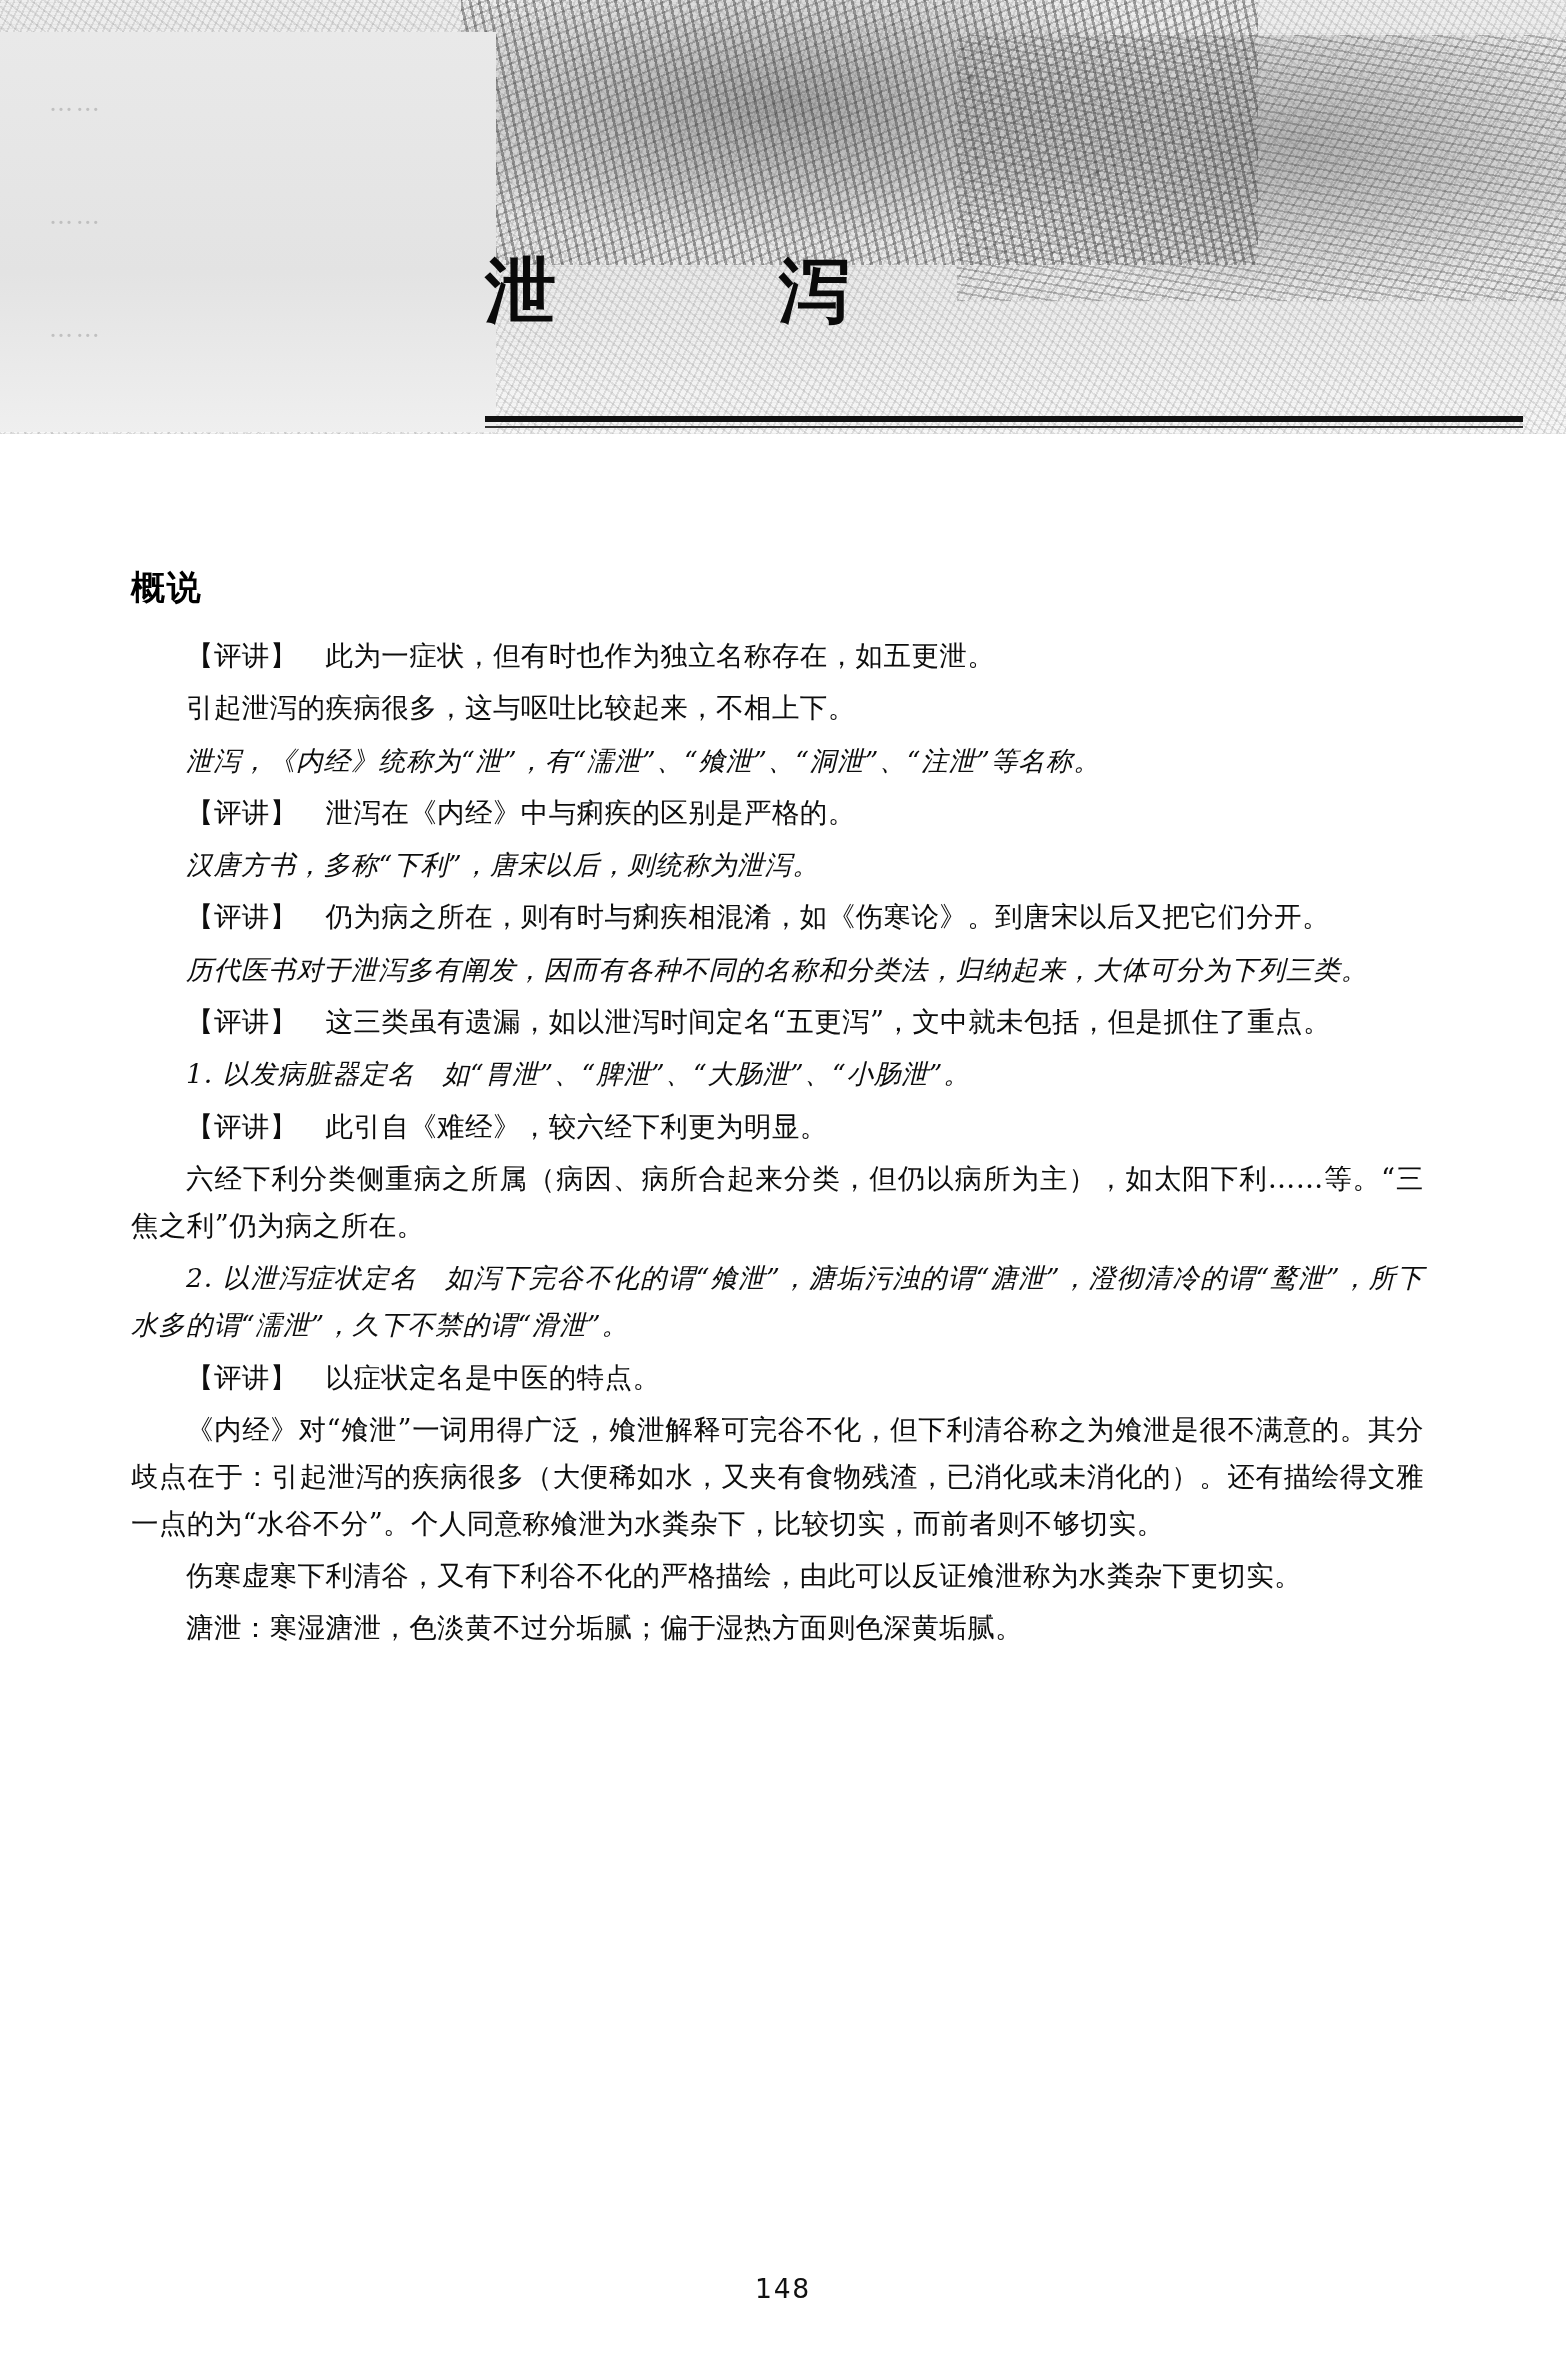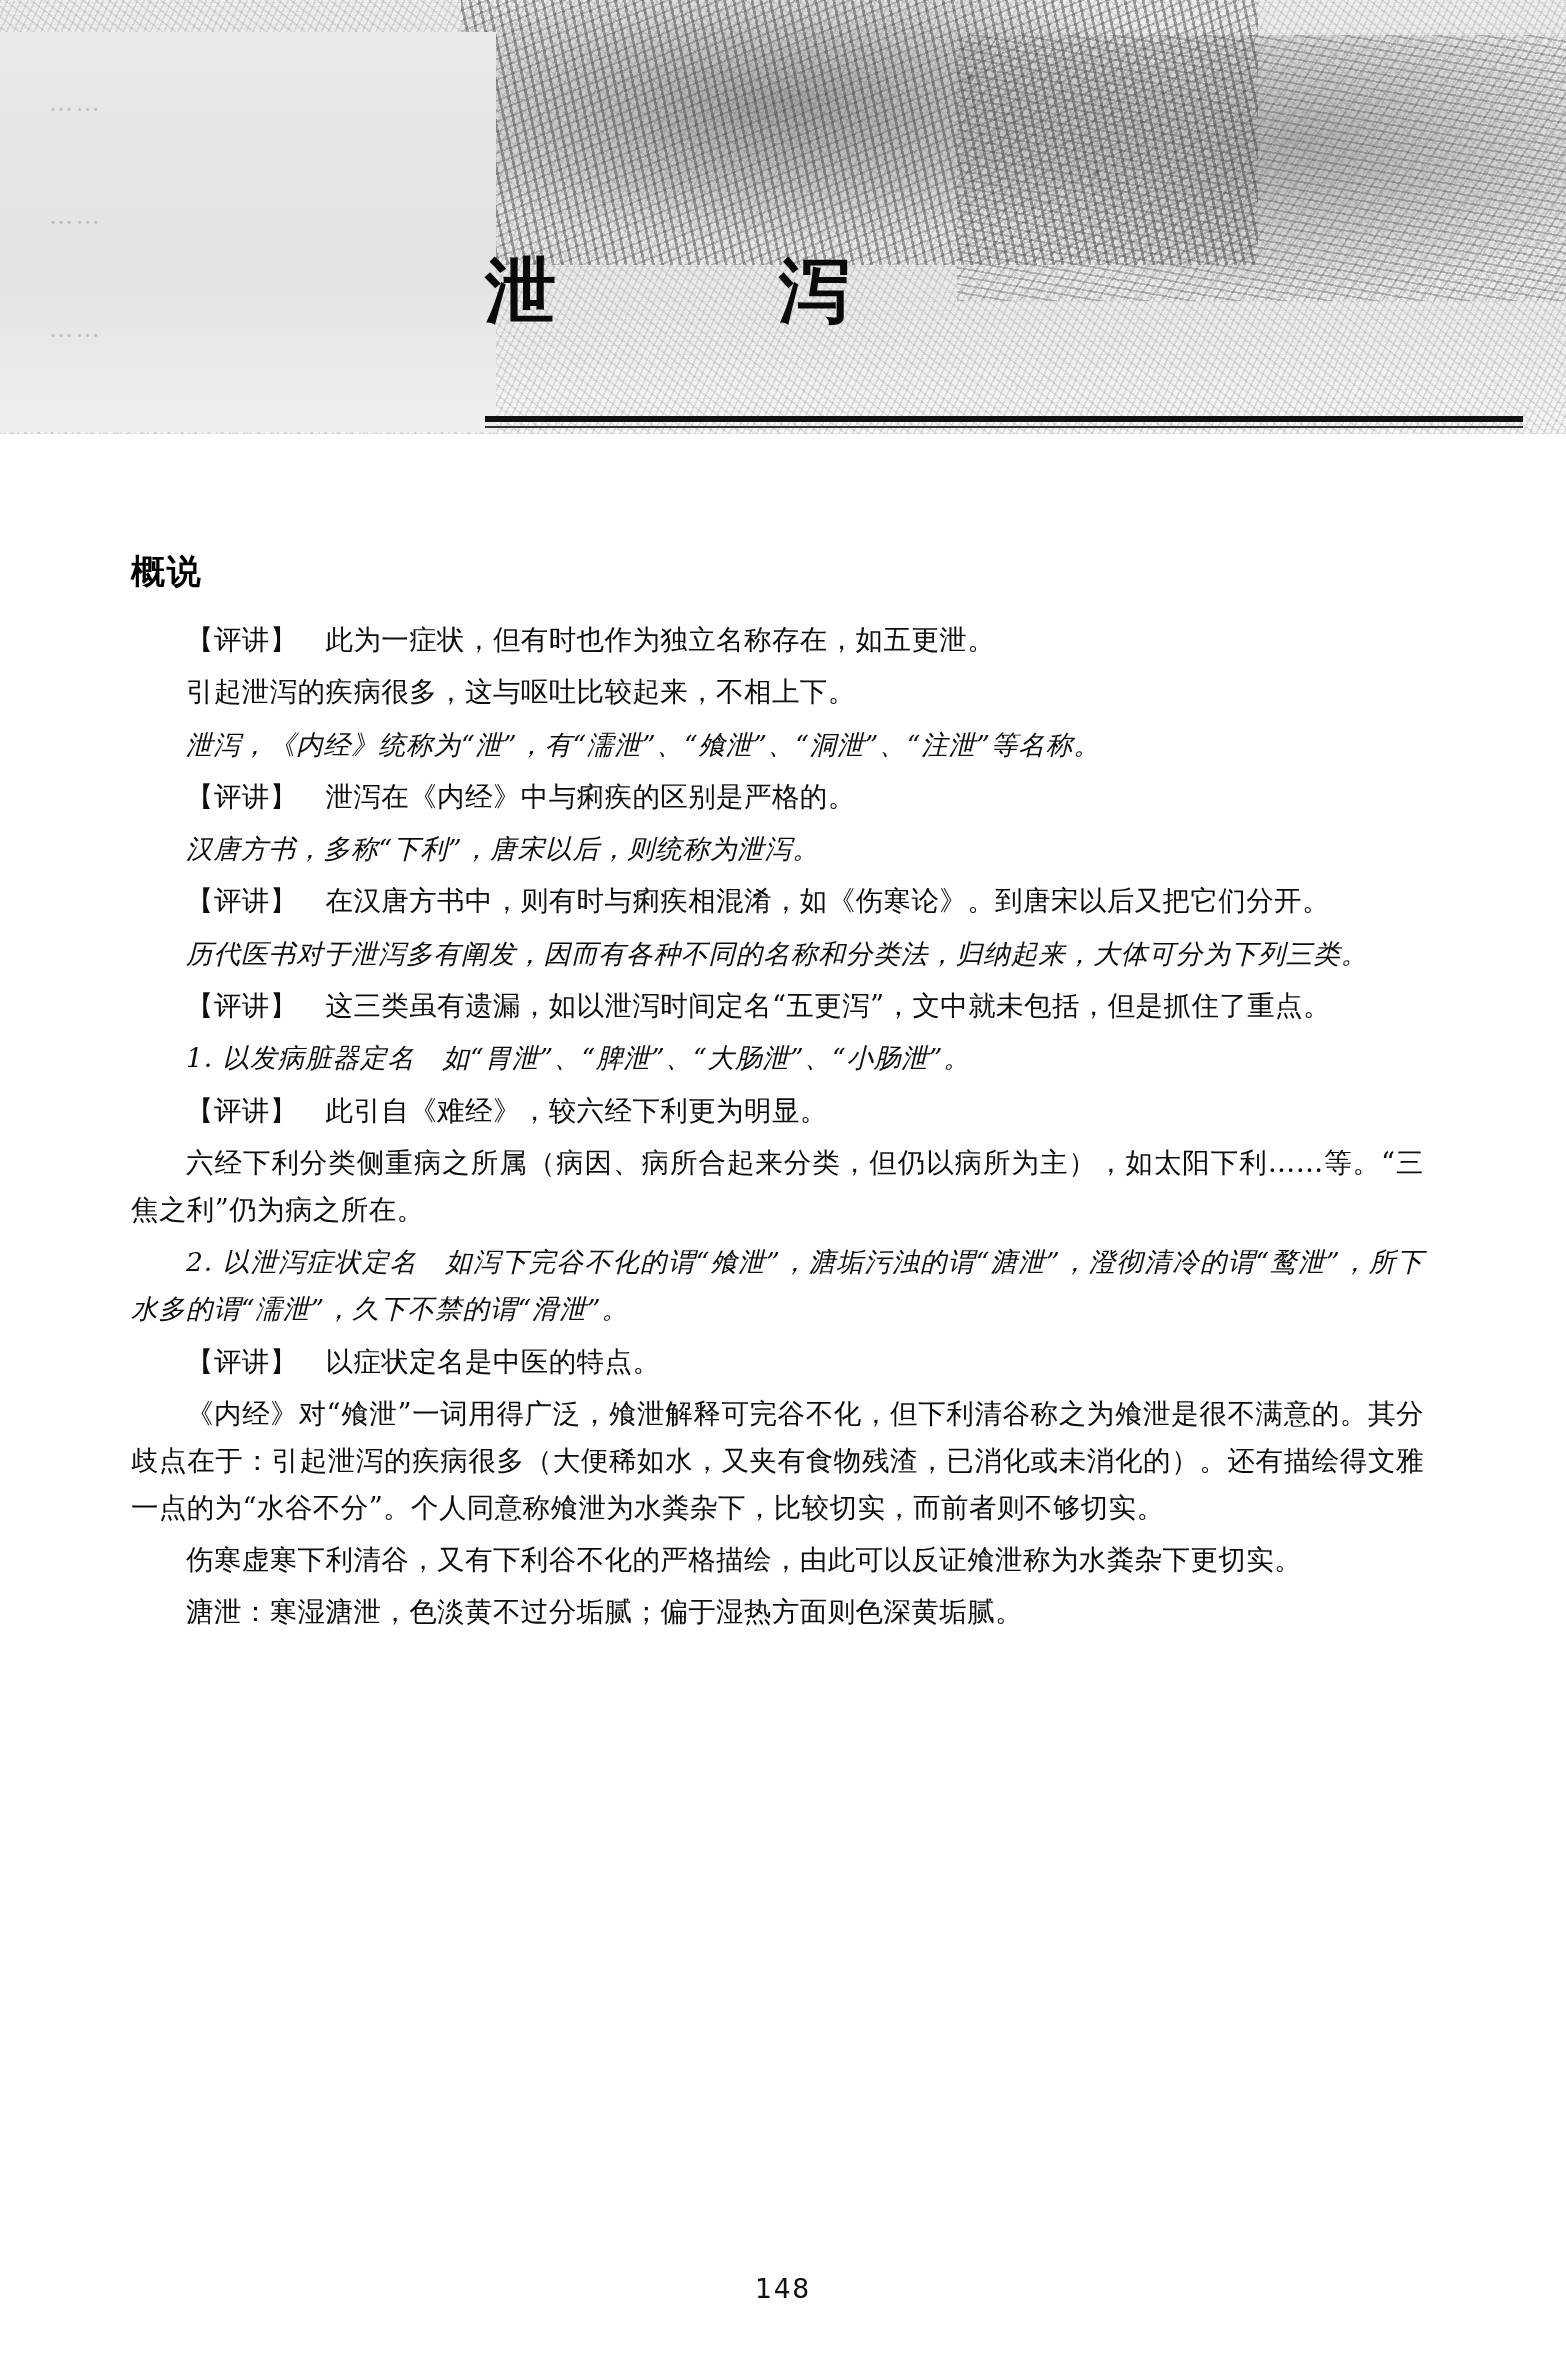--- a/index.html
+++ b/index.html
@@ -137,21 +137,21 @@
     left: 131px;
     top: 549px;
     width: 1293px;
   }
   .section-heading {
     font-family: "DejaVu Sans", "Liberation Sans", sans-serif;
     font-weight: bold;
     font-size: 34px;
     letter-spacing: 1.8px;
     color: #000;
-    margin: 0 0 21px 0;
+    margin: 16px 0 21px 0;
   }
   p.para {
     margin: 0 0 5.3px 0;
     font-size: 27.5px;
     line-height: 47px;
     text-align: justify;
     text-justify: inter-character;
     letter-spacing: 0.4px;
     text-indent: 55px;
   }
@@ -195,21 +195,21 @@
 </div>
 
 <div class="content">
   <h2 class="section-heading">概说</h2>
 
   <p class="para">【评讲】　此为一症状，但有时也作为独立名称存在，如五更泄。</p>
   <p class="para">引起泄泻的疾病很多，这与呕吐比较起来，不相上下。</p>
   <p class="para quote">泄泻，《内经》统称为“泄”，有“濡泄”、“飧泄”、“洞泄”、“注泄”等名称。</p>
   <p class="para">【评讲】　泄泻在《内经》中与痢疾的区别是严格的。</p>
   <p class="para quote">汉唐方书，多称“下利”，唐宋以后，则统称为泄泻。</p>
-  <p class="para">【评讲】　在汉唐方书中，则有时与痢疾相混淆，如《伤寒论》。到唐宋以后又把它们分开。</p>
+  <p class="para">【评讲】　仍为病之所在，则有时与痢疾相混淆，如《伤寒论》。到唐宋以后又把它们分开。</p>
   <p class="para quote">历代医书对于泄泻多有阐发，因而有各种不同的名称和分类法，归纳起来，大体可分为下列三类。</p>
   <p class="para">【评讲】　这三类虽有遗漏，如以泄泻时间定名“五更泻”，文中就未包括，但是抓住了重点。</p>
   <p class="para quote">1. 以发病脏器定名　如“胃泄”、“脾泄”、“大肠泄”、“小肠泄”。</p>
   <p class="para">【评讲】　此引自《难经》，较六经下利更为明显。</p>
   <p class="para">六经下利分类侧重病之所属（病因、病所合起来分类，但仍以病所为主），如太阳下利……等。“三焦之利”仍为病之所在。</p>
   <p class="para quote">2. 以泄泻症状定名　如泻下完谷不化的谓“飧泄”，溏垢污浊的谓“溏泄”，澄彻清冷的谓“鹜泄”，所下水多的谓“濡泄”，久下不禁的谓“滑泄”。</p>
   <p class="para">【评讲】　以症状定名是中医的特点。</p>
   <p class="para">《内经》对“飧泄”一词用得广泛，飧泄解释可完谷不化，但下利清谷称之为飧泄是很不满意的。其分歧点在于：引起泄泻的疾病很多（大便稀如水，又夹有食物残渣，已消化或未消化的）。还有描绘得文雅一点的为“水谷不分”。个人同意称飧泄为水粪杂下，比较切实，而前者则不够切实。</p>
   <p class="para">伤寒虚寒下利清谷，又有下利谷不化的严格描绘，由此可以反证飧泄称为水粪杂下更切实。</p>
   <p class="para">溏泄：寒湿溏泄，色淡黄不过分垢腻；偏于湿热方面则色深黄垢腻。</p>

